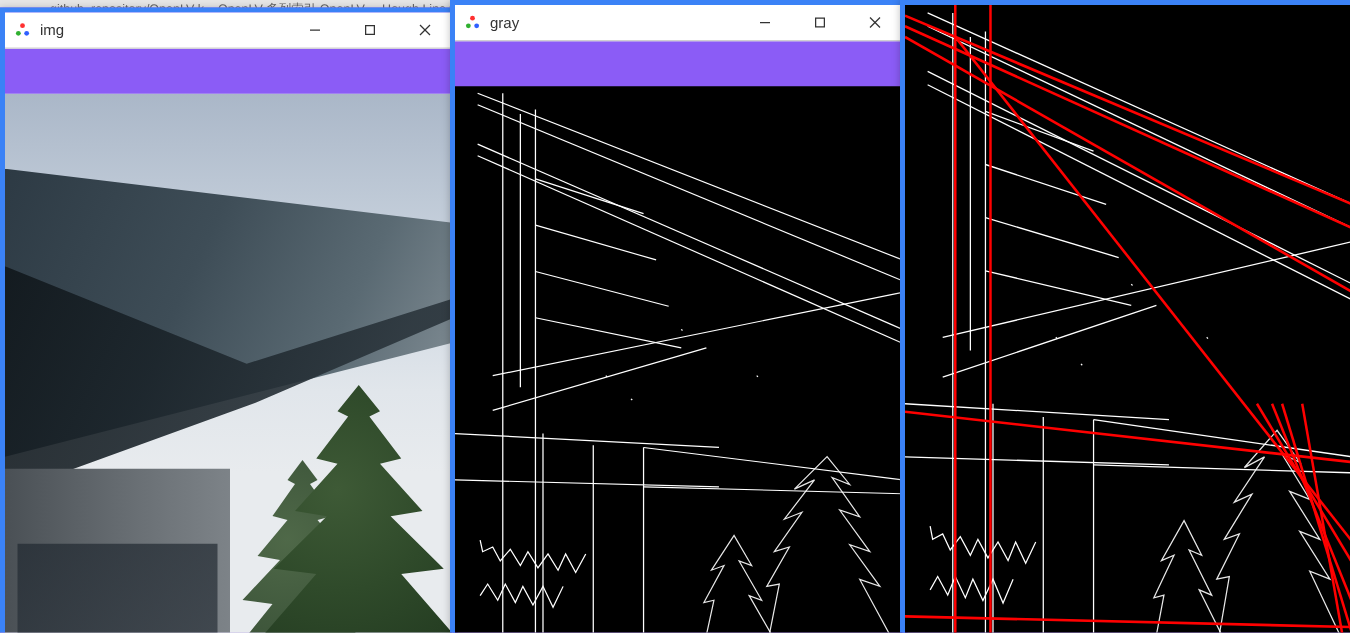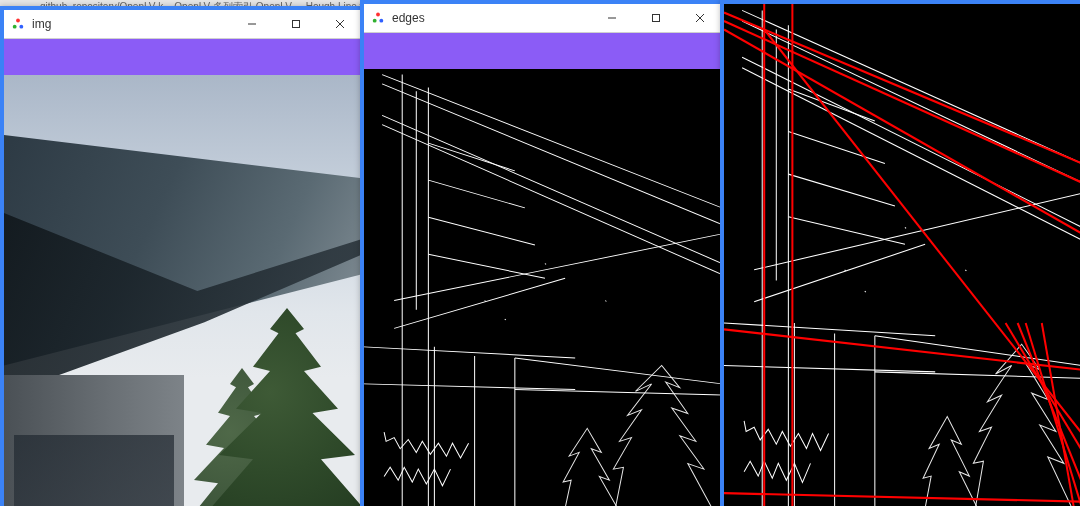--- a/index.html
+++ b/index.html
@@ -178,21 +178,21 @@
 
   <div class="window w2">
     <div class="titlebar">
       <span class="app-icon">
         <svg viewBox="0 0 16 16">
             <circle cx="8" cy="4" r="2.2" fill="#ff3030"></circle>
             <circle cx="4.2" cy="11" r="2.2" fill="#30b030"></circle>
             <circle cx="11.8" cy="11" r="2.2" fill="#3060ff"></circle>
           </svg>
       </span>
-      <span class="title">edges</span>
+      <span class="title">gray</span>
       <span class="spacer"></span>
       <div class="win-btn" title="Minimize">
         <svg viewBox="0 0 10 10">
             <line x1="1" y1="5" x2="9" y2="5" stroke="currentColor" stroke-width="1"></line>
           </svg>
       </div>
       <div class="win-btn" title="Maximize">
         <svg viewBox="0 0 10 10">
             <rect x="1.5" y="1.5" width="7" height="7" fill="none" stroke="currentColor" stroke-width="1"></rect>
           </svg>

